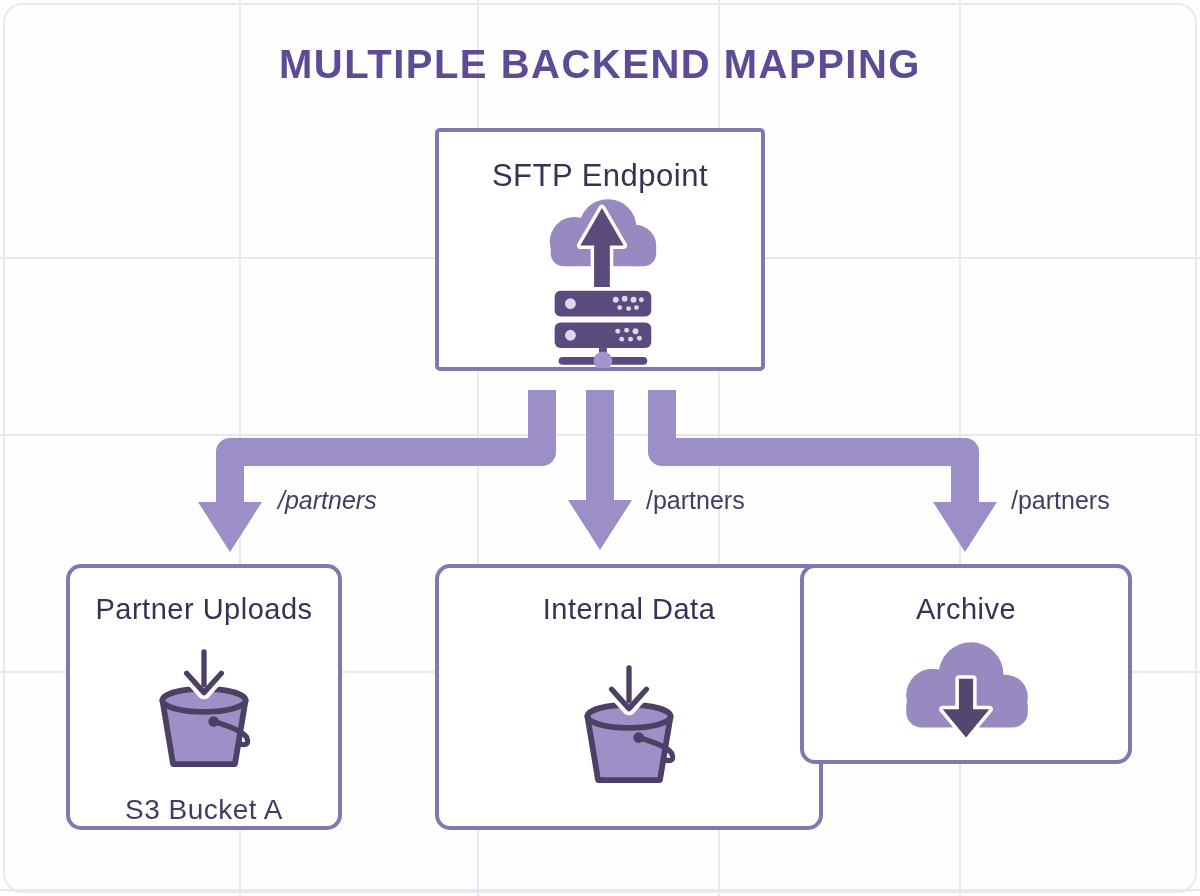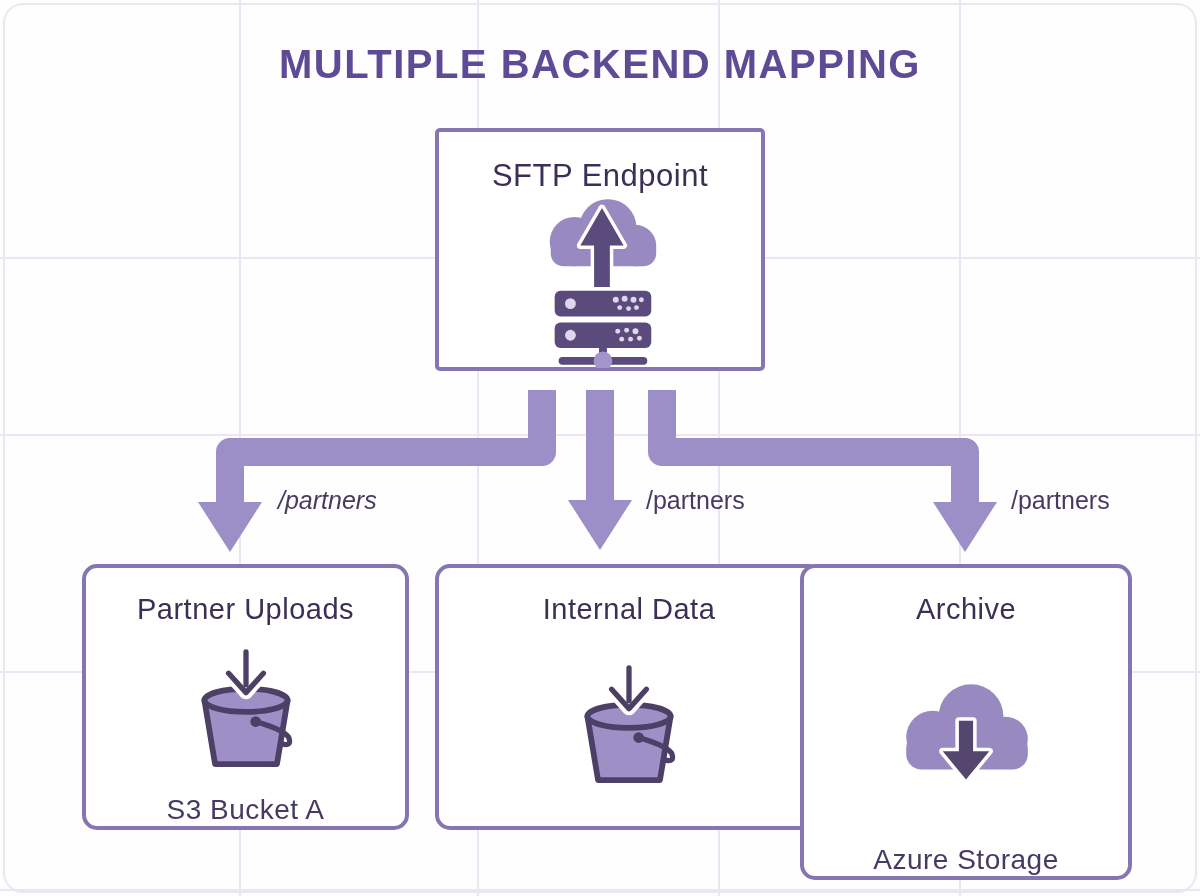--- a/index.html
+++ b/index.html
@@ -33,23 +33,23 @@
     white-space:nowrap;
   }
   .route-label{
     position:absolute;font-size:25px;font-weight:500;color:#463a62;z-index:4;
     white-space:nowrap;
   }
   #route-label-0{left:278px;top:486px;font-style:italic;}
   #route-label-1{left:646px;top:486px;}
   #route-label-2{left:1011px;top:486px;}
   #sftp-node{left:435px;top:128px;width:330px;height:243px;border-radius:5px;}
-  #backend-0{left:82px;top:564px;width:327px;height:266px;}
+  #backend-0{left:66px;top:564px;width:276px;height:266px;}
   #backend-1{left:435px;top:564px;width:388px;height:266px;}
-  #backend-2{left:800px;top:564px;width:332px;height:316px;}
+  #backend-2{left:800px;top:564px;width:332px;height:200px;}
 </style>
 </head>
 <body>
 
 <div class="canvas">
 
   <div class="frame"></div>
 
   <div class="gridline v" style="left:239px"></div>
   <div class="gridline v" style="left:477px"></div>
@@ -167,16 +167,15 @@
       <svg width="152" height="122" viewBox="0 0 150 120">
         <g fill="#9889c1">
           <circle cx="42" cy="62" r="26"></circle>
           <circle cx="80" cy="42" r="32"></circle>
           <circle cx="114" cy="64" r="22"></circle>
           <rect x="16" y="58" width="120" height="36" rx="15"></rect>
         </g>
         <path d="M68 46 V76 H52 L75 104 L98 76 H82 V46 Z" fill="#554670" stroke="#ffffff" stroke-width="7" stroke-linejoin="round" paint-order="stroke"></path>
       </svg>
     </div>
-    <div class="node-storage">Azure Storage</div>
   </div>
 
 </div>
 
 </body></html>

